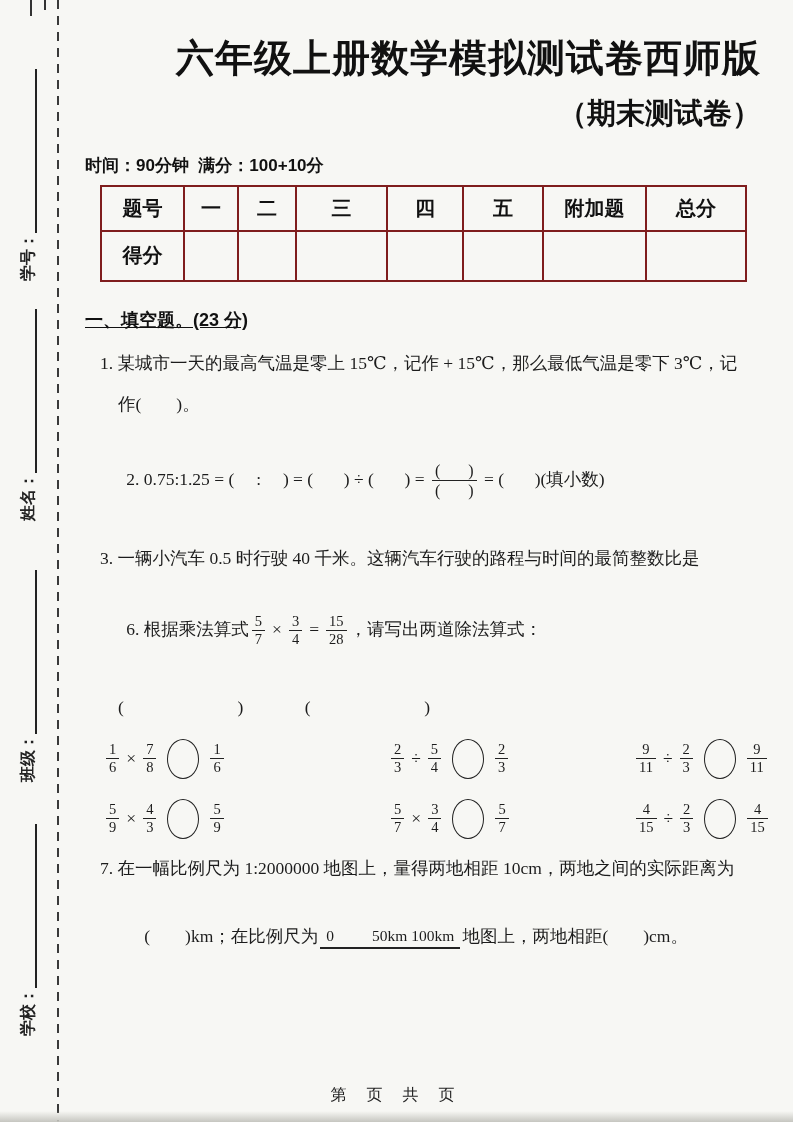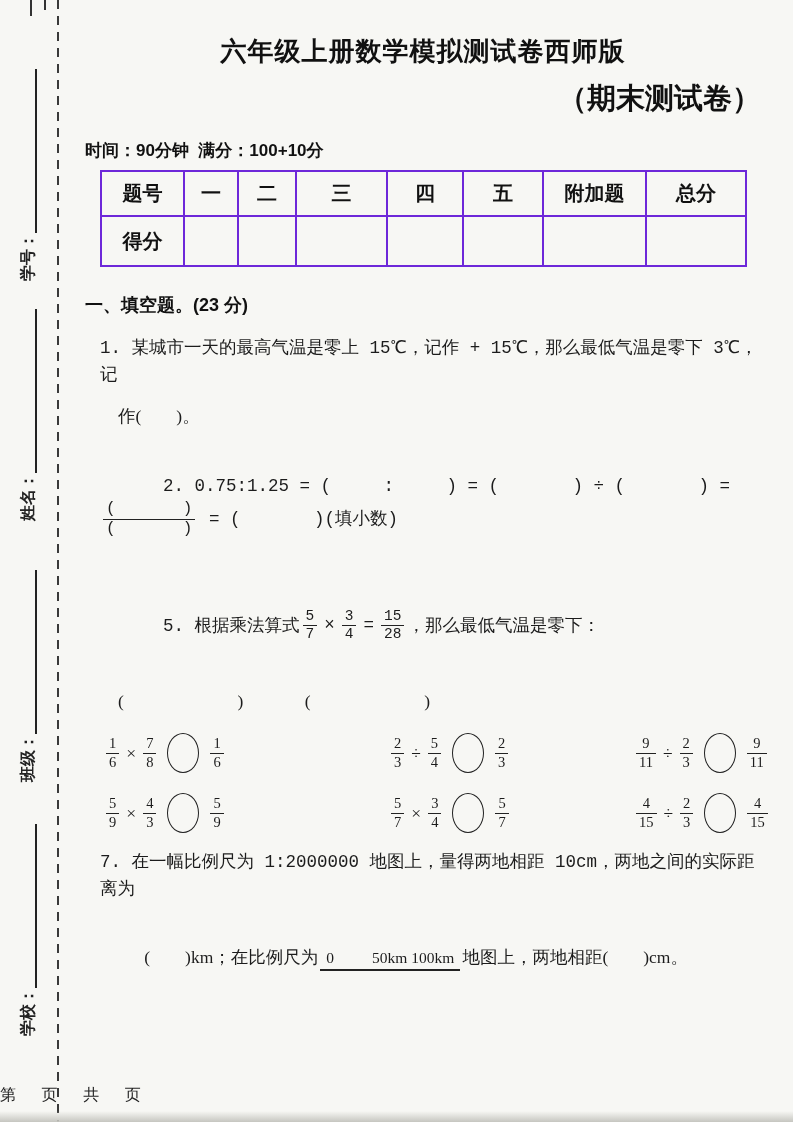--- a/index.html
+++ b/index.html
@@ -16,46 +16,46 @@
   .side-field{
     position:absolute;left:-78px;width:212px;height:26px;
     transform:rotate(-90deg);display:flex;align-items:center;
     font-family:"Liberation Sans","DejaVu Sans",sans-serif;
     font-size:16px;font-weight:bold;color:#222;
   }
   .side-line{flex:1;height:2px;background:#222;align-self:flex-end;margin-bottom:4px;}
   .content{position:absolute;left:85px;top:0;width:676px;}
   .title{
     font-family:Liberation Serif, serif;
-    font-weight:bold;font-size:26px;text-align:center;margin-top:36px;
+    font-weight:bold;font-size:38px;text-align:right;margin-top:36px;
     letter-spacing:1px;line-height:1.2;color:#111;
   }
   .subtitle{
     font-family:"Liberation Sans","DejaVu Sans",sans-serif;
     font-weight:bold;font-size:29px;text-align:right;margin-top:12px;color:#111;
   }
   .info{
     font-family:"Liberation Sans","DejaVu Sans",sans-serif;
     font-weight:bold;font-size:17px;text-align:left;margin-top:20px;
     padding-right:8px;white-space:pre-wrap;color:#111;
   }
   table.score{border-collapse:collapse;margin-top:8px;margin-left:15px;}
   table.score td{
-    border:2px solid #6d28d9;text-align:center;vertical-align:middle;
+    border:2px solid #7f1d1d;text-align:center;vertical-align:middle;
     font-family:"Liberation Sans","DejaVu Sans",sans-serif;
     font-weight:bold;font-size:20px;color:#111;
   }
   tr.hdr td{height:41px;}
   tr.scr td{height:46px;}
   .sec-heading{
     font-family:"Liberation Sans","DejaVu Sans",sans-serif;
-    font-weight:bold;font-size:18px;margin-top:26px;white-space:pre-wrap;color:#111;
+    font-weight:bold;font-size:18px;margin-top:26px;white-space:pre-wrap;color:#111;text-decoration:underline;
   }
   .q{font-size:17.5px;line-height:27px;white-space:pre-wrap;}
-  .ml1{margin-left:15px;font-family:Liberation Mono, monospace;}
+  .ml1{margin-left:15px;}
   .ml2{margin-left:33px;}
   .mt-a{margin-top:18px;}
   .mt-b{margin-top:14px;}
   .mt-c{margin-top:16px;}
   .t{white-space:pre-wrap;text-align:right;}
   .frac{
     display:inline-flex;flex-direction:column;vertical-align:middle;
     text-align:center;font-size:14.5px;line-height:1.2;margin:0 3px;
   }
   .frac .num{padding:0 3px;}
@@ -76,22 +76,22 @@
   .q6-row1{margin-top:18px;}
   .q6-row2{margin-top:20px;}
   .scalebar{
     display:inline-flex;position:relative;vertical-align:middle;
     border-bottom:2.2px solid #222;padding:0 4px 1px 4px;margin:0 2px;
     font-size:15.5px;line-height:1.3;
   }
   .scalebar .sb-l{padding:0 2px;}
   .sb-gap{display:inline-block;width:34px;}
   .footer{
-    position:absolute;bottom:16px;left:0;width:100%;text-align:left;
-    font-family:Liberation Mono, monospace;
+    position:absolute;bottom:16px;left:0;width:100%;text-align:center;
+    font-family:Liberation Serif, serif;
     font-size:16px;letter-spacing:8px;color:#222;
   }
   .bottom-shade{
     position:absolute;left:0;right:0;bottom:0;height:11px;
     background:linear-gradient(rgba(200,200,195,0),#c6c6c0);
   }
 </style>
 </head>
 <body>
 
@@ -161,24 +161,25 @@
 
     <div class="sec-heading">一、填空题。(23 分)</div>
 
     <div class="q ml1 mt-a">1. 某城市一天的最高气温是零上 15℃，记作 + 15℃，那么最低气温是零下 3℃，记</div>
     <div class="q ml2 mt-b">作(        )。</div>
 
     <div class="q ml1 mt-c">
       <span class="t">2. 0.75:1.25 = (     :     ) = (       ) ÷ (       ) = </span><span class="frac frac-paren"><span class="num">(       )</span><span class="den">(       )</span></span><span class="t"> = (       )(填小数)</span>
     </div>
 
+    <div class="q ml1 mt-a">3. 一辆小汽车 0.5 时行驶 40 千米。这辆汽车行驶的路程与时间的最简整数比是</div>
 
 
     <div class="q ml1 mt-b">
-      <span class="t">5. 根据乘法算式</span><span class="frac"><span class="num">5</span><span class="den">7</span></span><span class="op">×</span><span class="frac"><span class="num">3</span><span class="den">4</span></span><span class="op">=</span><span class="frac"><span class="num">15</span><span class="den">28</span></span><span class="t">，那么最低气温是零下：</span>
+      <span class="t">6. 根据乘法算式</span><span class="frac"><span class="num">5</span><span class="den">7</span></span><span class="op">×</span><span class="frac"><span class="num">3</span><span class="den">4</span></span><span class="op">=</span><span class="frac"><span class="num">15</span><span class="den">28</span></span><span class="t">，请写出两道除法算式：</span>
     </div>
     <div class="q ml2 mt-a">(                          )              (                          )</div>
 
 
     <div class="q6-grid q6-row1">
       <span class="q6-item">
         <span class="frac">
             <span class="num">1</span>
             <span class="den">6</span>
           </span>

